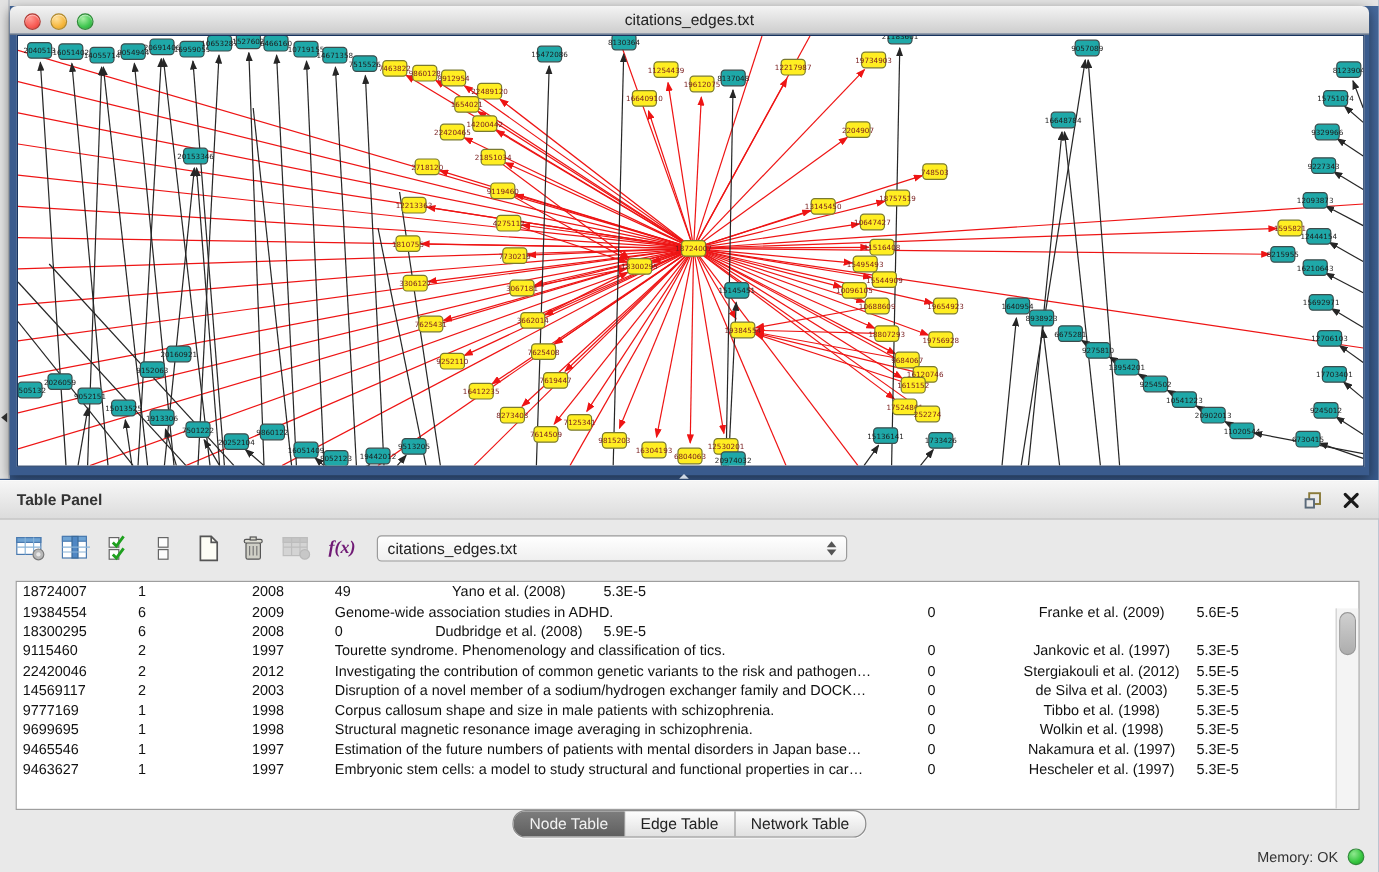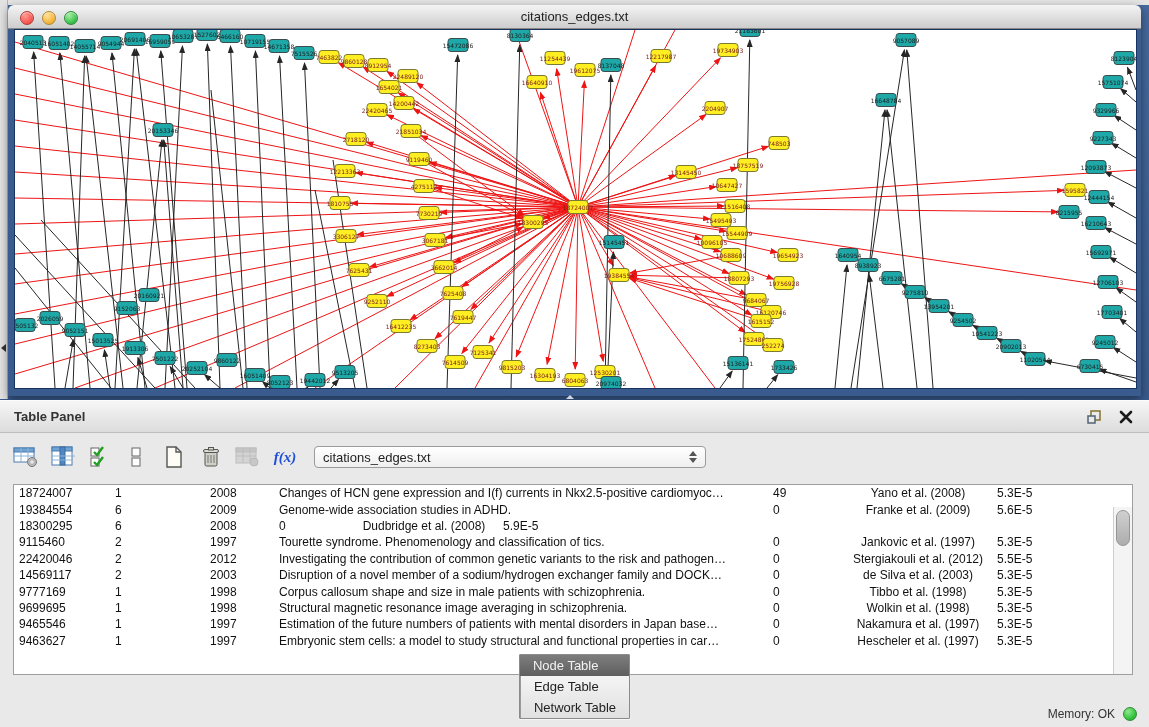--- a/index.html
+++ b/index.html
@@ -27,39 +27,39 @@
   .nly{fill:#7a2020;}
   .splitter-grip{position:absolute;left:566px;top:395px;width:0;height:0;border-left:4px solid transparent;border-right:4px solid transparent;border-bottom:4px solid #cfd8e4;}
   
   .table-panel{position:absolute;left:0;top:400px;width:1149px;height:327px;background:#e9e9e9;}
   .tp-header{height:33px;background:linear-gradient(#f6f6f6,#dcdcdc);border-top:1px solid #fbfbfb;border-bottom:1px solid #bdbdbd;display:flex;align-items:center;padding:0 14px;box-sizing:border-box;font-weight:bold;}
   .tp-title{font-size:13px;color:#333;}
   .tp-header-icons{margin-left:auto;display:flex;align-items:center;gap:14px;}
   .icon-btn{width:18px;height:18px;display:flex;align-items:center;justify-content:center;cursor:default;}
   .tp-toolbar{height:48px;display:flex;align-items:center;padding-left:12px;gap:9px;}
   .tbtn{width:28px;height:26px;display:flex;align-items:center;justify-content:center;}
-  .fx{font-family:"Liberation Serif",serif;font-style:italic;font-weight:bold;font-size:15px;color:#1d4ed8;}
+  .fx{font-family:"Liberation Serif",serif;font-style:italic;font-weight:bold;font-size:15px;color:#701a75;}
   .combo{margin-left:6px;width:392px;height:22px;border:1px solid #9b9b9b;border-radius:4px;background:linear-gradient(#ffffff,#efefef);display:flex;align-items:center;padding:0 8px;box-sizing:border-box;font-size:13px;color:#222;box-shadow:inset 0 1px 1px rgba(255,255,255,.8);}
   .combo-arrows{margin-left:auto;display:flex;flex-direction:column;gap:2px;}
   .combo-arrows i{display:block;width:0;height:0;border-left:4px solid transparent;border-right:4px solid transparent;}
   .combo-arrows .up{border-bottom:5px solid #555;}
   .combo-arrows .dn{border-top:5px solid #555;}
   .tp-table{position:absolute;left:13px;top:84px;width:1118px;height:189px;background:#fff;border:1px solid #9e9e9e;overflow:hidden;}
   .thead{display:flex;height:22px;border-bottom:1px solid #8fa4b0;}
   .hc{background:#cfe6f3;border-right:1px solid #9fb9c6;font-size:12px;color:#222;display:flex;align-items:center;justify-content:center;box-sizing:border-box;white-space:nowrap;overflow:hidden;}
   .hc.plain{background:#f1f1f1;border-right:1px solid #bbb;}
   .hc.corner{background:#fafafa;border-right:none;}
   .trow{display:flex;height:16.4px;align-items:center;}
   .tc{font-size:12px;color:#111;padding-left:5px;box-sizing:border-box;white-space:nowrap;overflow:hidden;}
   .c0{width:96px;} .c1{width:95px;} .c2{width:69px;} .c3{width:494px;} .c4{width:76px;} .c5{width:148px;} .c6{width:112px;} .c7{width:18px;}
   .tc.c5{text-align:center;padding-left:0;}
   .vscroll{position:absolute;right:0;top:22px;bottom:0;width:18px;background:#f4f4f4;border-left:1px solid #cfcfcf;}
   .vthumb{position:absolute;left:2px;top:3px;width:12px;height:34px;border-radius:7px;background:linear-gradient(#d0d0d0,#adadad);border:1px solid #969696;}
   .tp-tabs{position:absolute;left:0;top:273px;width:100%;height:26px;display:flex;justify-content:center;align-items:center;}
-  .seg{display:flex;border:1px solid #8b8b8b;border-radius:1px;overflow:hidden;background:linear-gradient(#fefefe,#e0e0e0);box-shadow:0 1px 1px rgba(255,255,255,.7);flex-direction:column;}
+  .seg{display:flex;border:1px solid #8b8b8b;border-radius:11px;overflow:hidden;background:linear-gradient(#fefefe,#e0e0e0);box-shadow:0 1px 1px rgba(255,255,255,.7);}
   .seg .tab{padding:3px 13px;font-size:13px;color:#222;border-left:1px solid #9a9a9a;}
   .seg .tab:first-child{border-left:none;}
   .seg .tab.active{background:linear-gradient(#7d7d7d,#5f5f5f);color:#f2f2f2;}
   .tp-status{position:absolute;left:0;bottom:0;width:100%;height:27px;display:flex;align-items:center;justify-content:flex-end;padding-right:12px;box-sizing:border-box;}
   .mem-label{font-size:12px;color:#333;margin-right:8px;}
   .mem-dot{width:12px;height:12px;border-radius:50%;background:radial-gradient(circle at 35% 30%,#8fe88f,#35c63f 60%,#27962f);border:1px solid #2f8a38;}
 </style>
 </head>
 <body>
 
@@ -561,21 +561,20 @@
           </span>
       </div>
     </div>
 
     <div class="tp-table">
       <div id="tbody">
           <div class="trow">
             <div class="tc c0">18724007</div>
             <div class="tc c1">1</div>
             <div class="tc c2">2008</div>
-            <div class="tc c3">Changes of HCN gene expression and I(f) currents in Nkx2.5-positive cardiomyoc…</div>
             <div class="tc c4">49</div>
             <div class="tc c5">Yano et al. (2008)</div>
             <div class="tc c6">5.3E-5</div>
           </div>
           <div class="trow">
             <div class="tc c0">19384554</div>
             <div class="tc c1">6</div>
             <div class="tc c2">2009</div>
             <div class="tc c3">Genome-wide association studies in ADHD.</div>
             <div class="tc c4">0</div>

